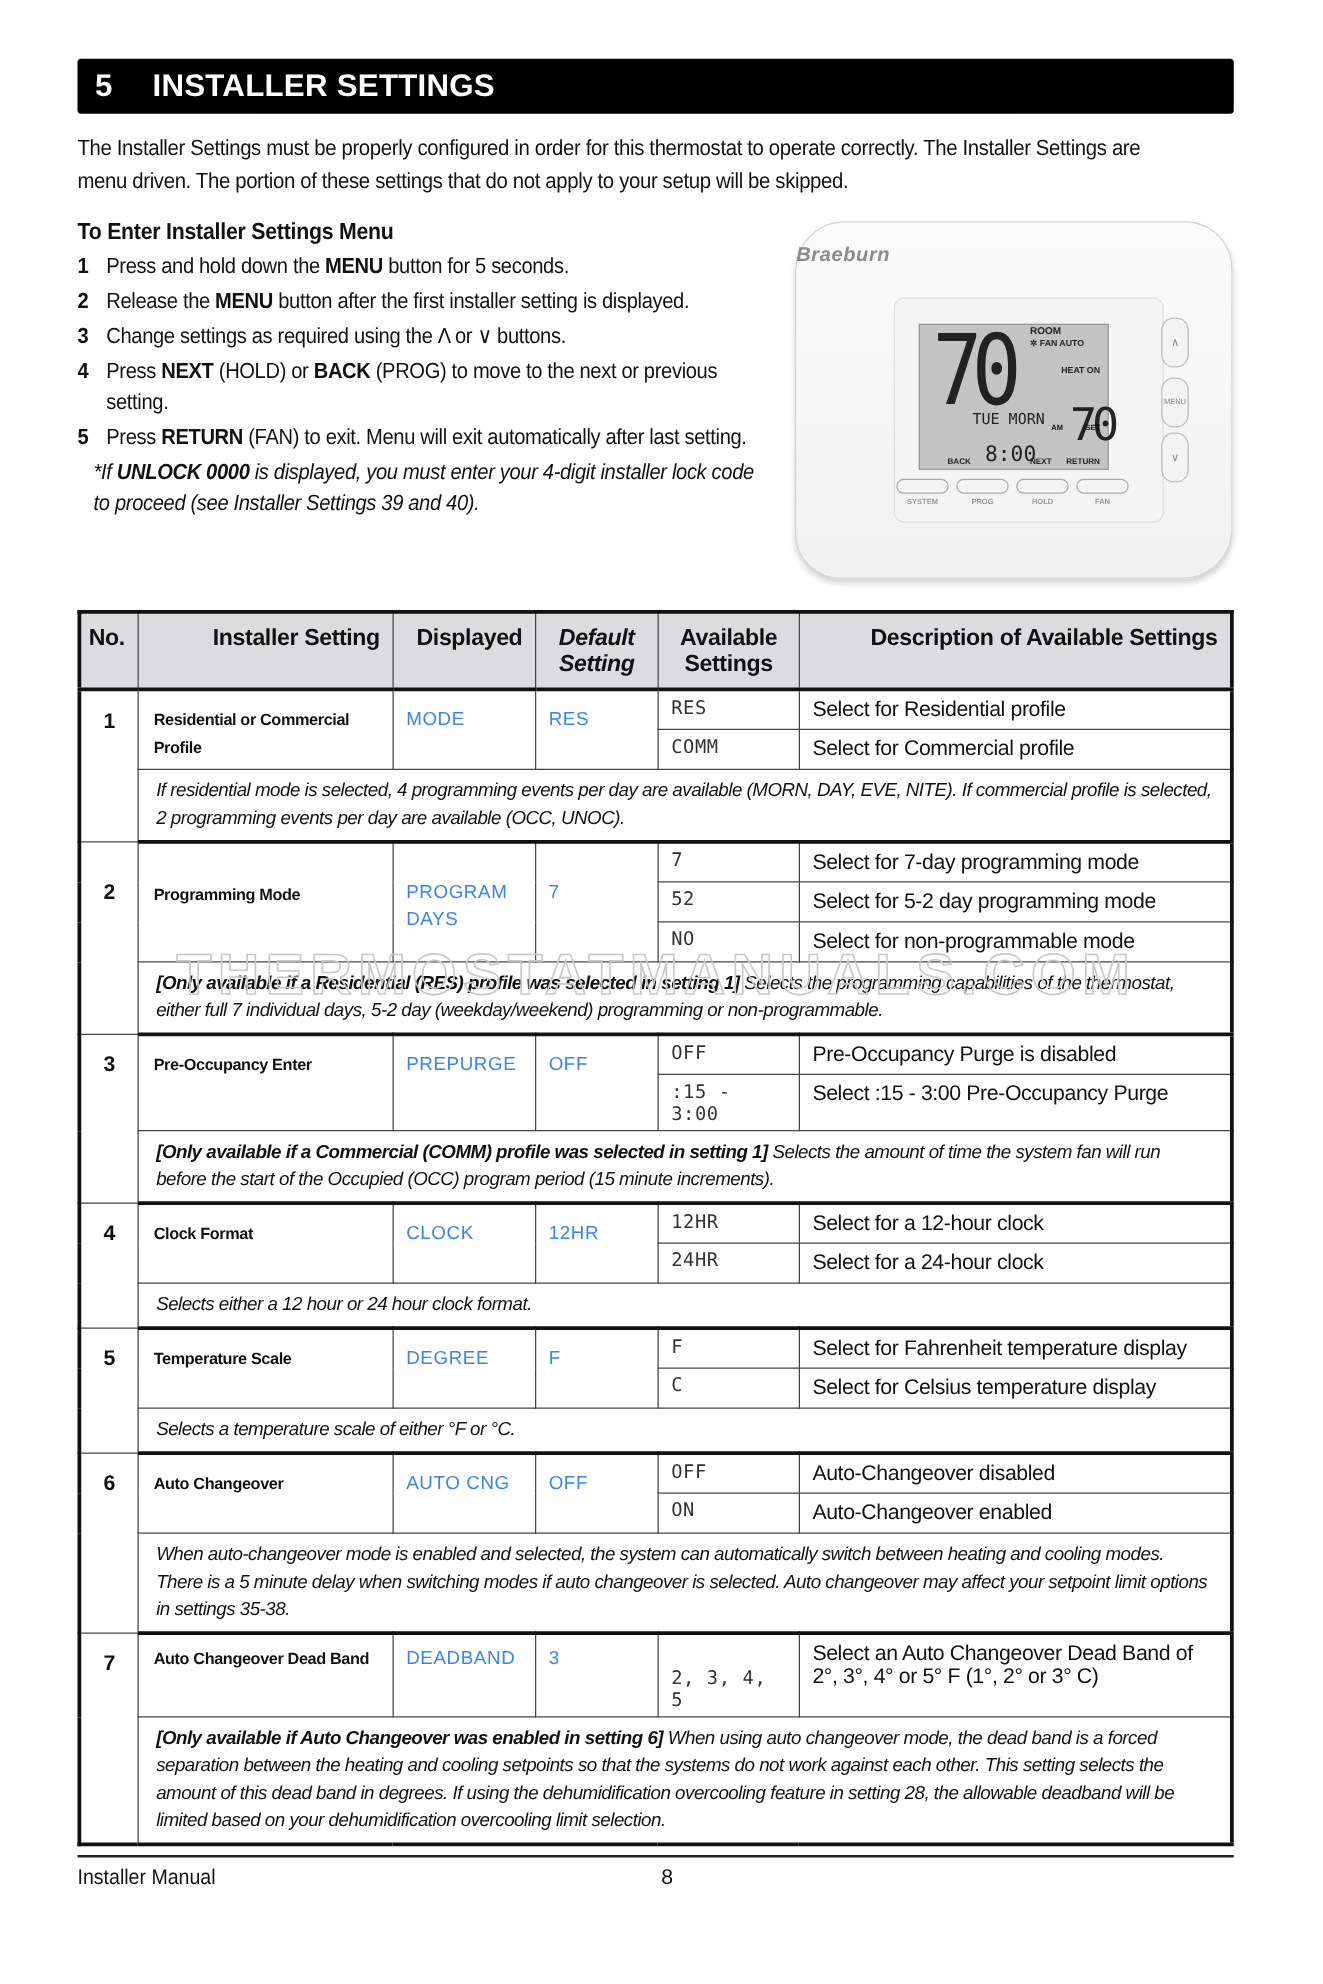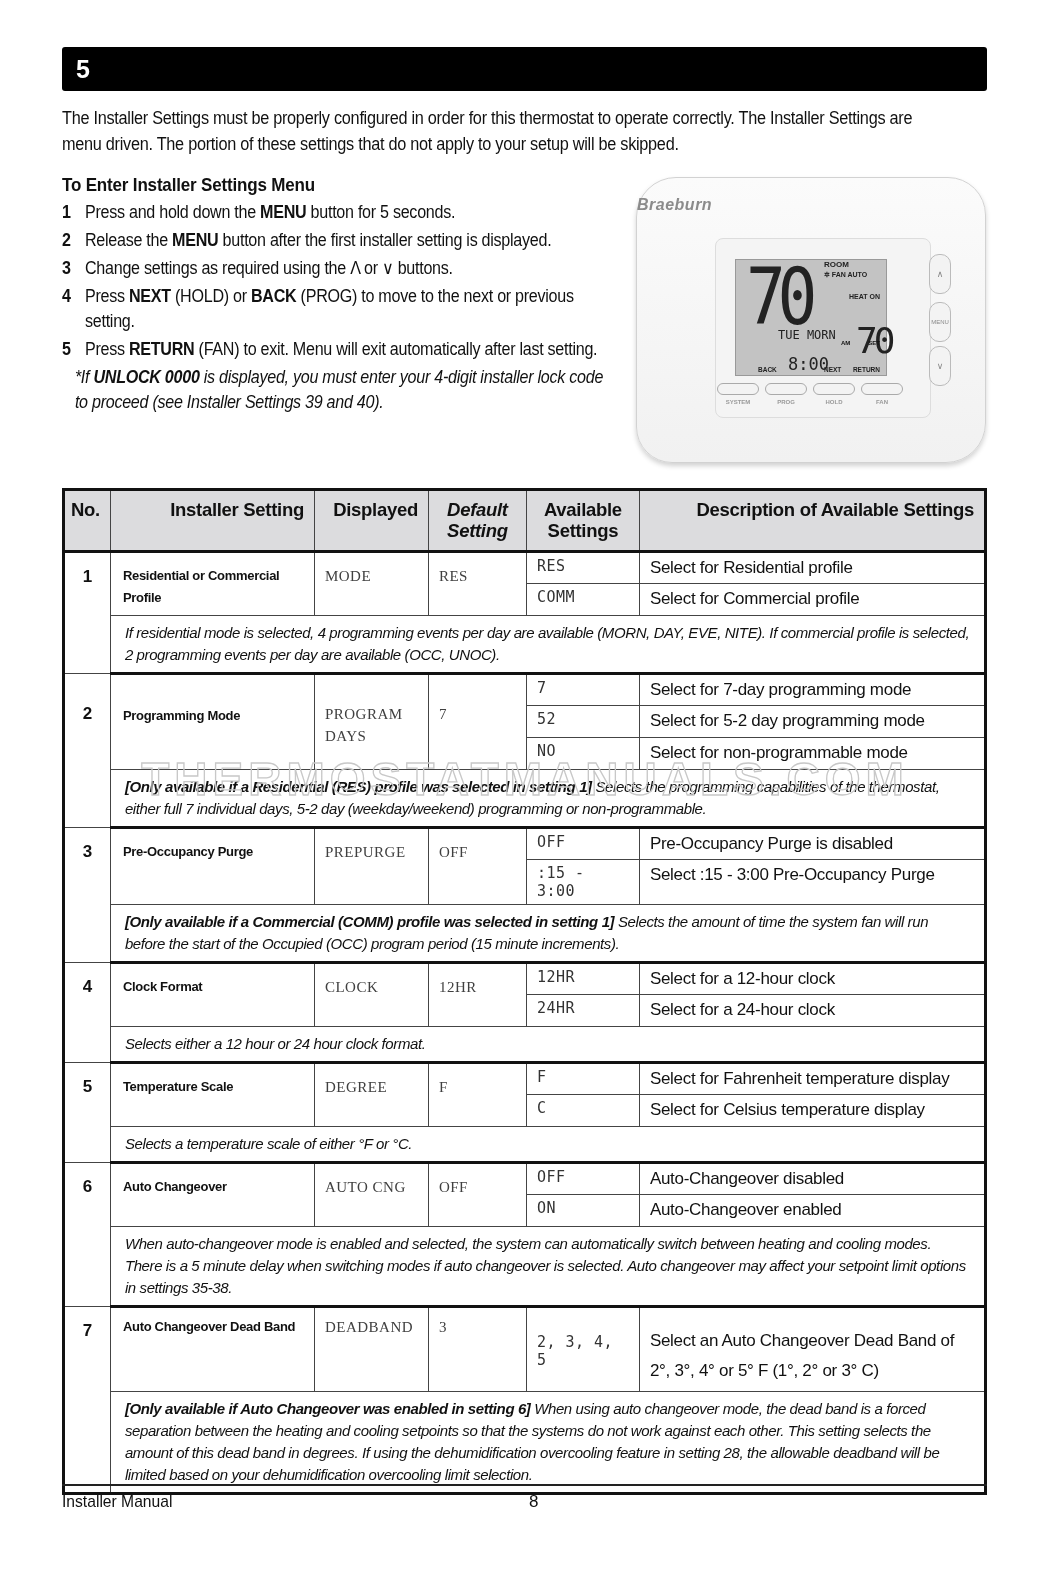--- a/index.html
+++ b/index.html
@@ -65,21 +65,21 @@
     border-bottom: 3px solid #111;
   }
   table.settings thead th.c { text-align: center; }
   .col-no { width: 42px; }
   .col-name { width: 204px; }
   .col-disp { width: 114px; }
   .col-def { width: 98px; font-style: italic; }
   .col-avail { width: 113px; }
   td.no { font-weight: bold; font-size: 17px; text-align: center; padding-top: 14px; border-bottom: 3px solid #111; }
   td.name { font-weight: bold; font-size: 13px; line-height: 22px; padding: 12px 12px 4px 12px; letter-spacing: -0.3px; }
-  td.lcdtxt { font-family: Liberation Serif, serif; font-size: 15px; color: #404040; padding: 12px 10px 4px 10px; letter-spacing: 0.5px; line-height: 22px; }
+  td.lcdtxt { font-family: Liberation Sans, sans-serif; font-size: 15px; color: #3b82f6; padding: 12px 10px 4px 10px; letter-spacing: 0.5px; line-height: 22px; }
   td.avail { font-family: "DejaVu Sans Mono", monospace; font-size: 15px; color: #333; padding: 4px 10px; height: 32px; letter-spacing: 0.5px; }
   td.desc { font-size: 17px; padding: 5px 10px; height: 32px; letter-spacing: -0.3px; }
   td.note { font-size: 15px; line-height: 22px; padding: 6px 14px 6px 14px; letter-spacing: -0.4px; }
   td.note i { font-weight: bold; }
   tr.last td { border-bottom: 3px solid #111; }
 
   .watermark {
     position: absolute; left: 100px; top: 752px; width: 850px; text-align: center;
     font-size: 46px; font-weight: bold; color: rgba(255,255,255,0.0);
     -webkit-text-stroke: 1.3px #c8c8c8; letter-spacing: 5px; pointer-events: none;
@@ -87,20 +87,21 @@
 
   .foot-rule { position: absolute; left: 62px; top: 1484px; width: 925px; height: 2px; background: #222; }
   .foot-left { position: absolute; left: 62px; top: 1492px; font-size: 17px; transform: scaleX(0.92); transform-origin: left top; }
   .foot-page { position: absolute; left: 529px; top: 1492px; font-size: 17px; }
 </style>
 </head>
 <body>
 
 <div class="section-bar">
   <span class="num">5</span>
+  <span>INSTALLER SETTINGS</span>
 </div>
 
 <p class="intro">The Installer Settings must be properly configured in order for this thermostat to operate correctly. The Installer Settings are menu driven. The portion of these settings that do not apply to your setup will be skipped.</p>
 
 <div class="steps">
   <h2>To Enter Installer Settings Menu</h2>
   <div class="step">
     <span class="n">1</span>
     <span><span>Press and hold down the </span><b>MENU</b><span> button for 5 seconds.</span></span>
   </div>
@@ -197,21 +198,21 @@
     <tr>
       <td class="avail">NO</td>
       <td class="desc">Select for non-programmable mode</td>
     </tr>
     <tr class="last">
       <td class="note" colspan="5"><i>[Only available if a Residential (RES) profile was selected in setting 1]</i><span> Selects the programming capabilities of the thermostat, either full 7 individual days, 5-2 day (weekday/weekend) programming or non-programmable.</span></td>
     </tr>
 
     <tr>
       <td class="no" rowspan="3">3</td>
-      <td class="name" rowspan="2">Pre-Occupancy Purge</td>
+      <td class="name" rowspan="2">Pre-Occupancy Enter</td>
       <td class="lcdtxt" rowspan="2">PREPURGE</td>
       <td class="lcdtxt" rowspan="2">OFF</td>
       <td class="avail">OFF</td>
       <td class="desc">Pre-Occupancy Purge is disabled</td>
     </tr>
     <tr>
       <td class="avail">:15 - 3:00</td>
       <td class="desc">Select :15 - 3:00 Pre-Occupancy Purge</td>
     </tr>
     <tr class="last">
@@ -265,21 +266,21 @@
     <tr class="last">
       <td class="note" colspan="5">When auto-changeover mode is enabled and selected, the system can automatically switch between heating and cooling modes. There is a 5 minute delay when switching modes if auto changeover is selected. Auto changeover may affect your setpoint limit options in settings 35-38.</td>
     </tr>
 
     <tr>
       <td class="no" rowspan="2">7</td>
       <td class="name" style="padding-top:8px">Auto Changeover Dead Band</td>
       <td class="lcdtxt" style="padding-top:8px">DEADBAND</td>
       <td class="lcdtxt" style="padding-top:8px">3</td>
       <td class="avail" style="padding-top:25px">2, 3, 4, 5</td>
-      <td class="desc" style="line-height:30px; padding-top:18px">Select an Auto Changeover Dead Band of 2°, 3°, 4° or 5° F (1°, 2° or 3° C)</td>
+      <td class="desc" style="line-height:18px; padding-top:6px">Select an Auto Changeover Dead Band of 2°, 3°, 4° or 5° F (1°, 2° or 3° C)</td>
     </tr>
     <tr class="last">
       <td class="note" colspan="5"><i>[Only available if Auto Changeover was enabled in setting 6]</i><span> When using auto changeover mode, the dead band is a forced separation between the heating and cooling setpoints so that the systems do not work against each other. This setting selects the amount of this dead band in degrees. If using the dehumidification overcooling feature in setting 28, the allowable deadband will be limited based on your dehumidification overcooling limit selection.</span></td>
     </tr>
   </tbody>
 </table>
 
 <div class="watermark">THERMOSTATMANUALS.COM</div>
 
 <div class="foot-rule"></div>

